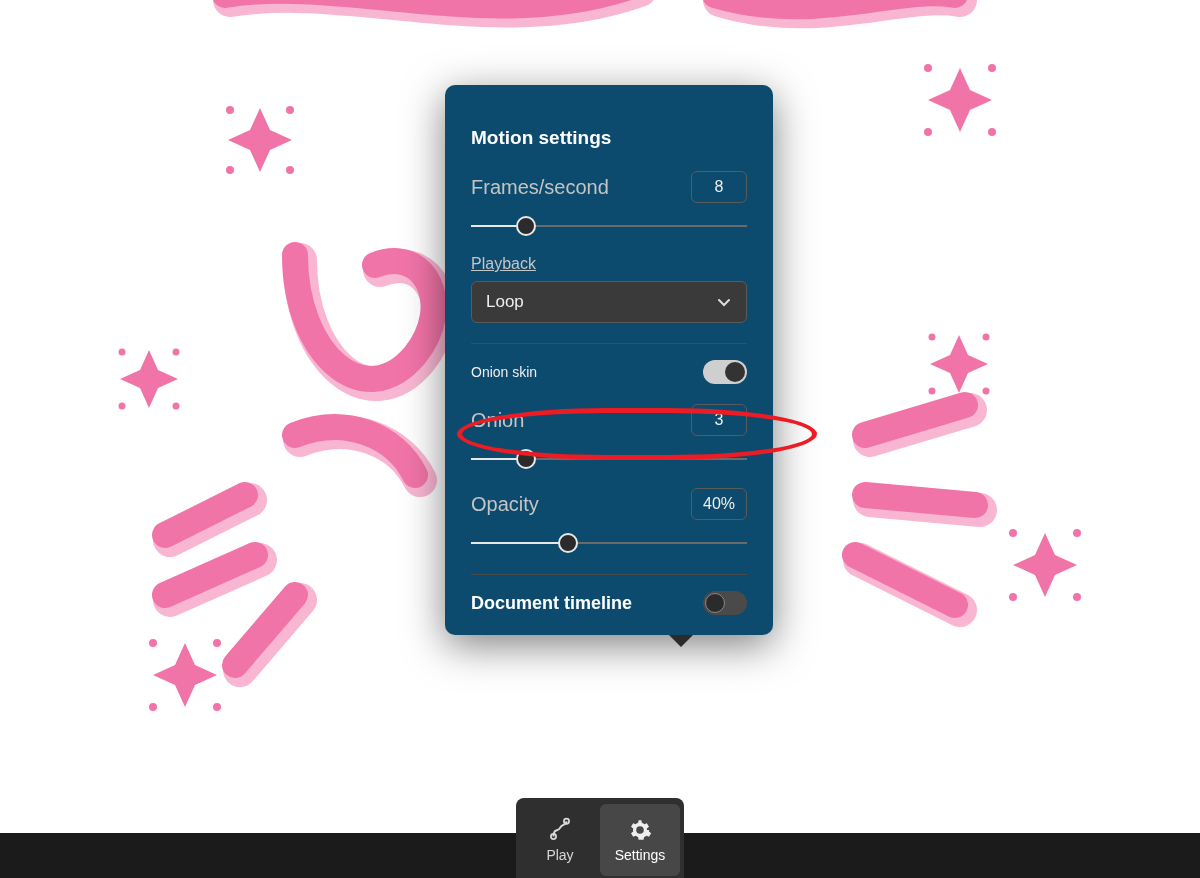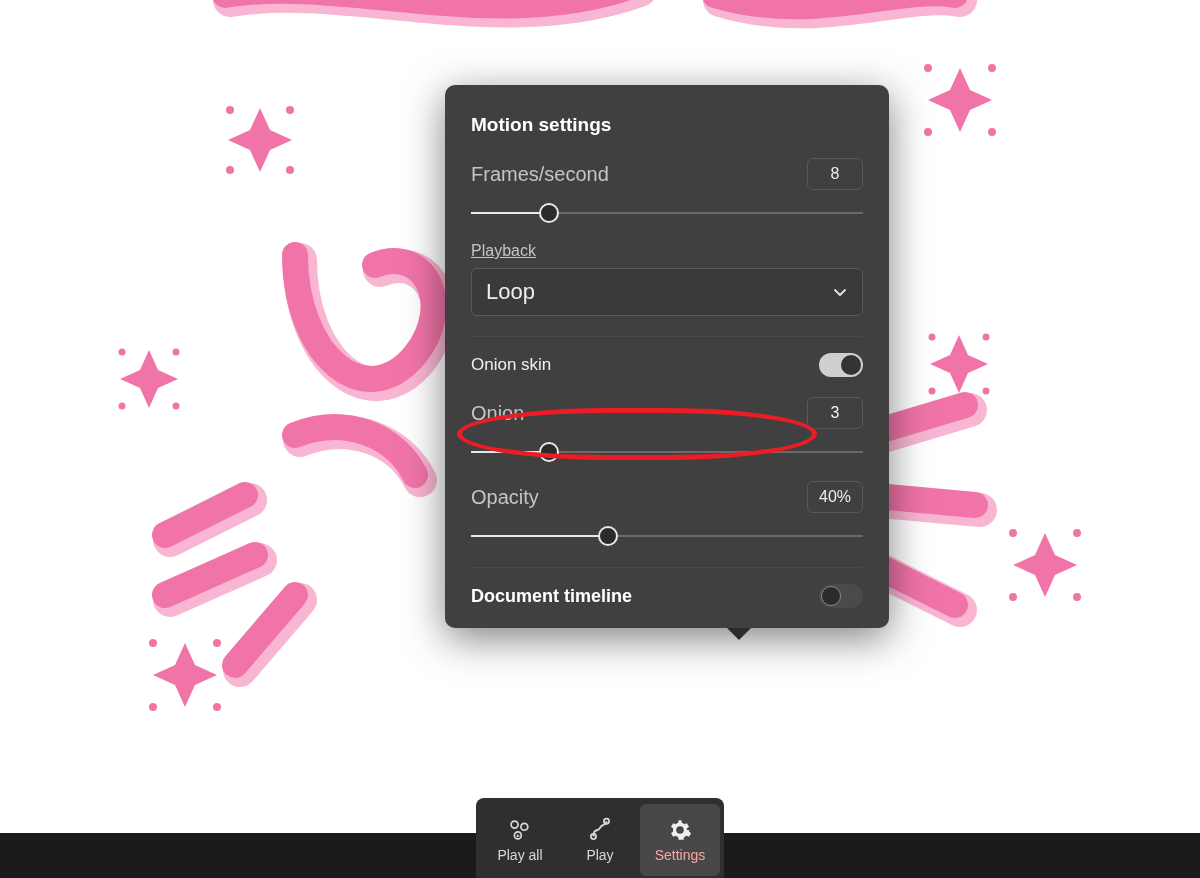--- a/index.html
+++ b/index.html
@@ -24,34 +24,34 @@
     display: flex; background: #2f2f2f; border-radius: 8px 8px 0 0;
     padding: 6px 4px 2px 4px;
     height: 80px;
     z-index: 5;
   }
   .tool-btn {
     width: 80px; display: flex; flex-direction: column; align-items: center; justify-content: center;
     gap: 4px; color: #d8d8d8; font-size: 14px; border-radius: 6px; cursor: pointer;
     padding: 4px 0;
   }
-  .tool-btn.active { background: #474747; color: #fca5a5; }
+  .tool-btn.active { background: #474747; color: #ffffff; }
   .tool-btn svg { width: 26px; height: 26px; }
 
   
   .panel {
     position: absolute;
-    width: 444px;
+    width: 328px;
     left: 445px;
     top: 85px;
-    background: #404040;
+    background: #0c4a6e;
     color: #e8e8e8;
     border-radius: 10px;
     box-shadow: 0 10px 40px rgba(0,0,0,0.5);
-    padding: 29px 26px 18px 26px;
+    padding: 42px 26px 18px 26px;
     z-index: 20;
   }
   .panel::after {
     content:"";
     position:absolute; bottom:-12px; left: calc(50% + 60px);
     border: 12px solid transparent; border-top-color:#2b2b2b; border-bottom:none;
   }
   .panel-title { font-size: 19px; font-weight: 600; margin-bottom: 22px; color:#fff;}
   .row { margin-bottom: 12px; }
   .row-head { display: flex; justify-content: space-between; align-items: center; margin-bottom: 12px; }
@@ -71,31 +71,31 @@
   }
   .slider-thumb {
     position: absolute; width: 20px; height: 20px; background: #2b2b2b;
     border: 2.5px solid #e8e8e8; border-radius: 50%; top: 50%; transform: translate(-50%,-50%);
   }
 
   .playback-label { font-size: 16px; color:#c4c4c4; margin-top: 18px; margin-bottom: 8px; text-decoration: underline; }
   .select {
     display:flex; justify-content:space-between; align-items:center;
     border:1px solid #5a5a5a; border-radius:6px; padding: 10px 14px;
-    background:#3a3a3a; font-size:22px; color:#eee; cursor:pointer;
+    background:#3a3a3a; font-size:17px; color:#eee; cursor:pointer;
   }
   .select svg { width:16px; height:16px; }
 
   .divider { height:1px; background:#4a4a4a; margin: 20px 0 14px; }
 
   .toggle-row {
     display:flex; justify-content:space-between; align-items:center;
     padding: 2px 0;
   }
-  .toggle-label { font-size: 17px; color:#eee; }
+  .toggle-label { font-size: 14px; color:#eee; }
   .switch {
     width:44px; height:24px; border-radius:12px; background:#5a5a5a; position:relative; cursor:pointer;
     flex:0 0 44px;
   }
   .switch.on { background:#cfcfcf; }
   .switch .knob {
     position:absolute; width:20px; height:20px; top:2px; border-radius:50%;
     background:#333;
   }
   .switch .knob { left:2px; }
@@ -260,31 +260,20 @@
   </div>
 </div>
 
 <div class="annot" style="left:457px; top:408px; width:360px; height:52px;"></div>
 
 <div class="bottom-bar"></div>
 
 <div class="tool-group">
   <div class="tool-btn">
     <svg viewBox="0 0 24 24">
-      <g fill="none" stroke="#d8d8d8" stroke-width="1.6">
-        <circle cx="7" cy="7" r="3.2"></circle>
-          <circle cx="16" cy="9" r="3.2"></circle>
-          <circle cx="10" cy="17" r="3.2"></circle>
-      </g>
-      <path d="M9 16 l3 1.5 l-3 1.5 z" fill="#d8d8d8"></path>
-    </svg>
-    <span>Play all</span>
-  </div>
-  <div class="tool-btn">
-    <svg viewBox="0 0 24 24">
       <path d="M6 18 C 6 10 10 14 12 10 C 14 6 18 8 18 4" fill="none" stroke="#d8d8d8" stroke-width="1.8"></path>
       <circle cx="6" cy="18" r="2.4" fill="none" stroke="#d8d8d8" stroke-width="1.6"></circle>
       <circle cx="18" cy="4" r="2.4" fill="none" stroke="#d8d8d8" stroke-width="1.6"></circle>
     </svg>
     <span>Play</span>
   </div>
   <div class="tool-btn active">
     <svg viewBox="0 0 24 24">
       <path fill="#eee" d="M12 8.5a3.5 3.5 0 1 0 0 7 3.5 3.5 0 0 0 0-7zm8.4 3.5c0 .5 0 .9-.1 1.3l2 1.6-2 3.4-2.4-.9c-.7.5-1.4.9-2.2 1.2l-.4 2.5H10.7l-.4-2.5c-.8-.3-1.5-.7-2.2-1.2l-2.4.9-2-3.4 2-1.6c-.1-.4-.1-.8-.1-1.3s0-.9.1-1.3l-2-1.6 2-3.4 2.4.9c.7-.5 1.4-.9 2.2-1.2l.4-2.5h2.6l.4 2.5c.8.3 1.5.7 2.2 1.2l2.4-.9 2 3.4-2 1.6c.1.4.1.8.1 1.3z"></path>
     </svg>

